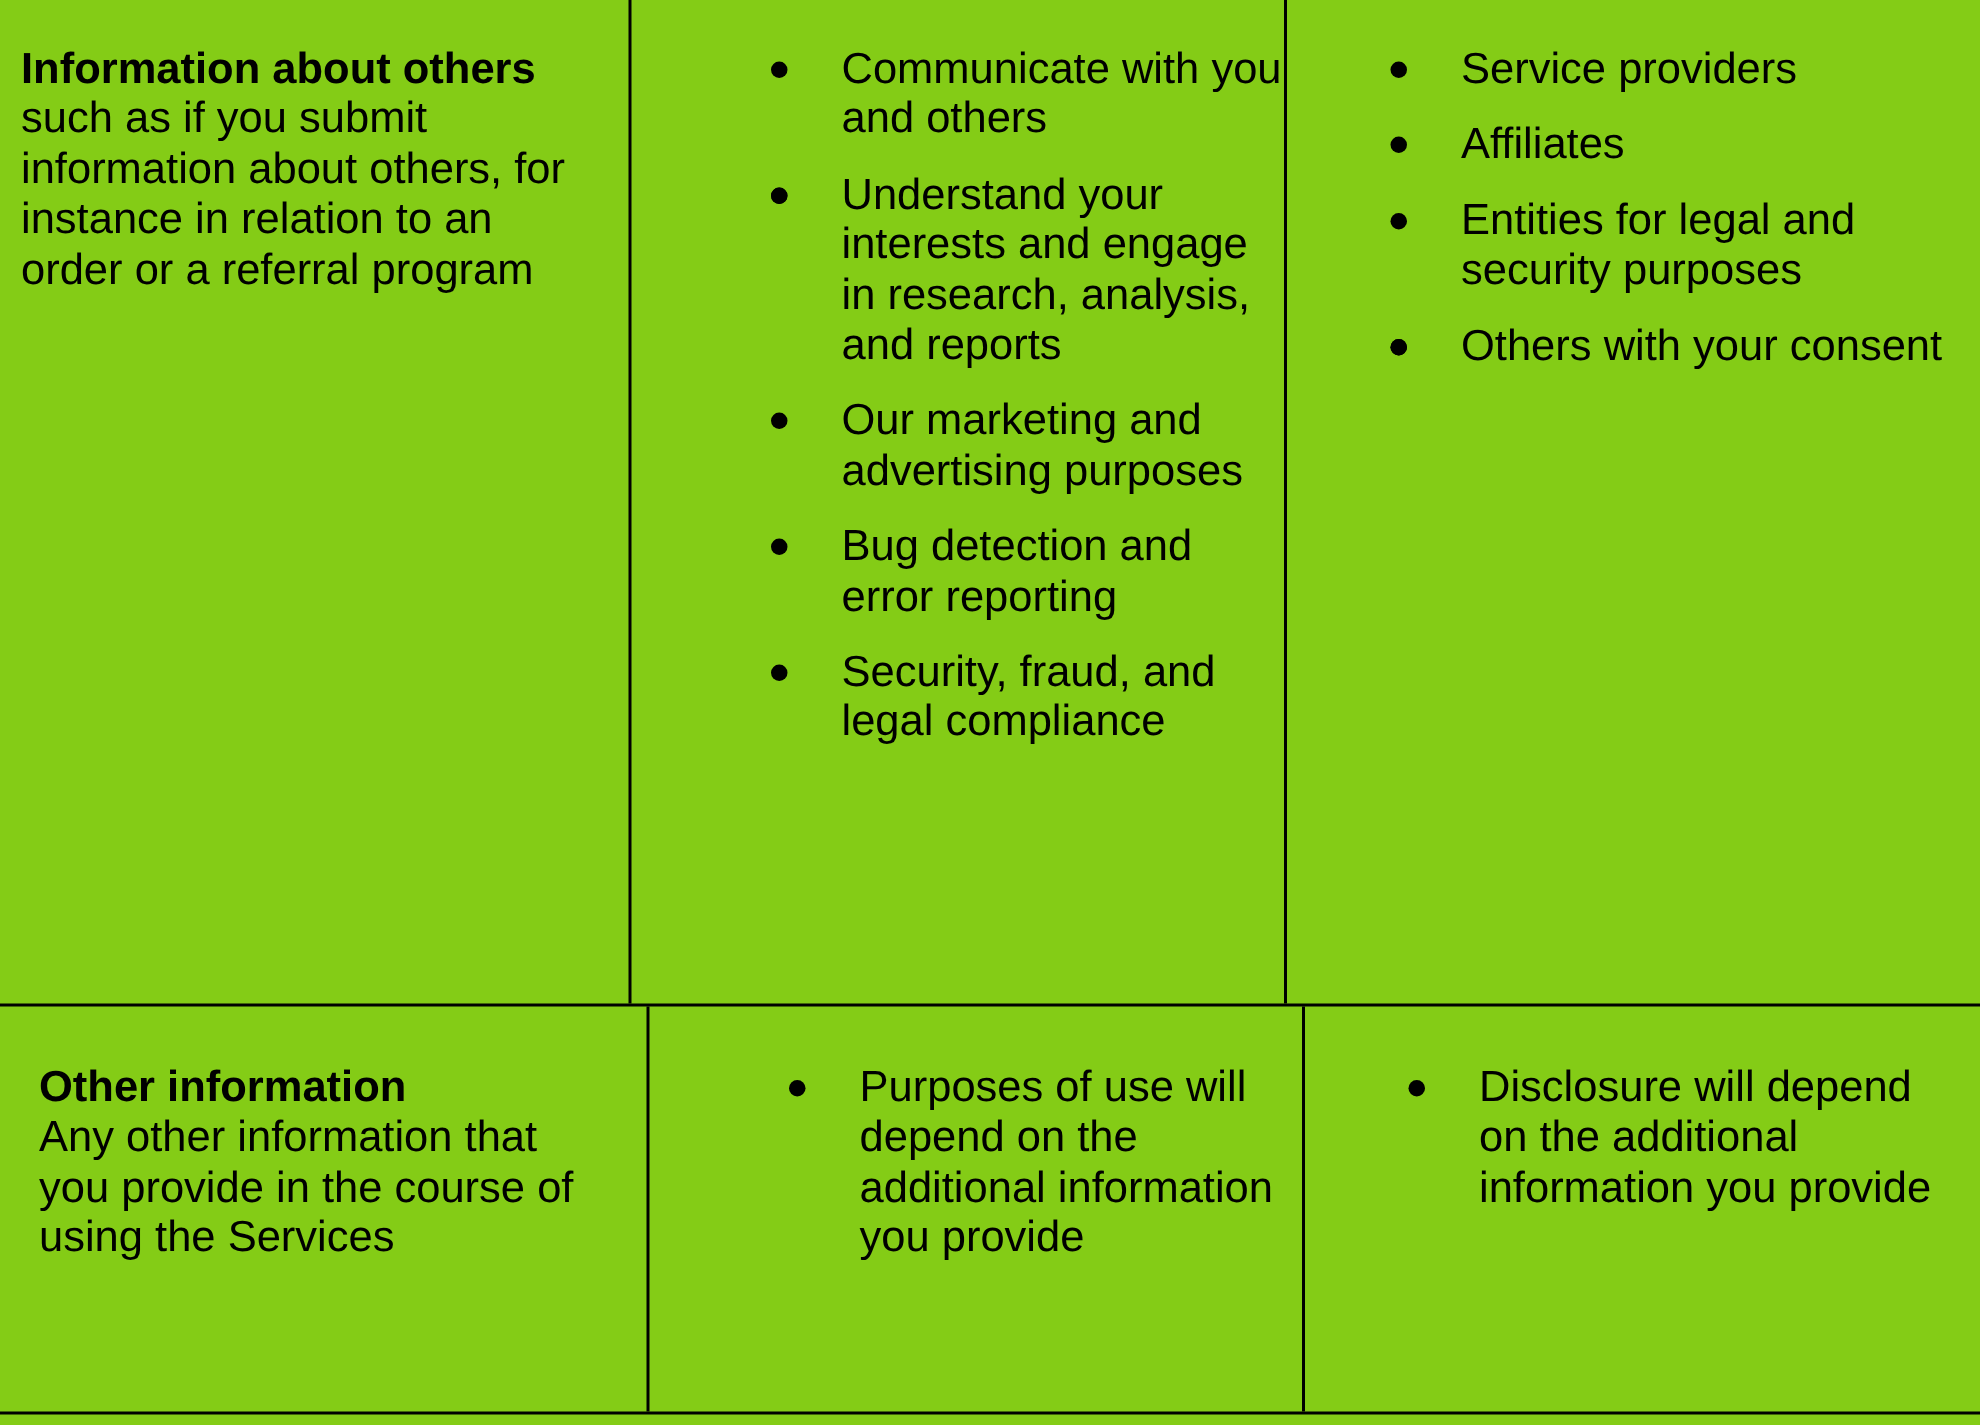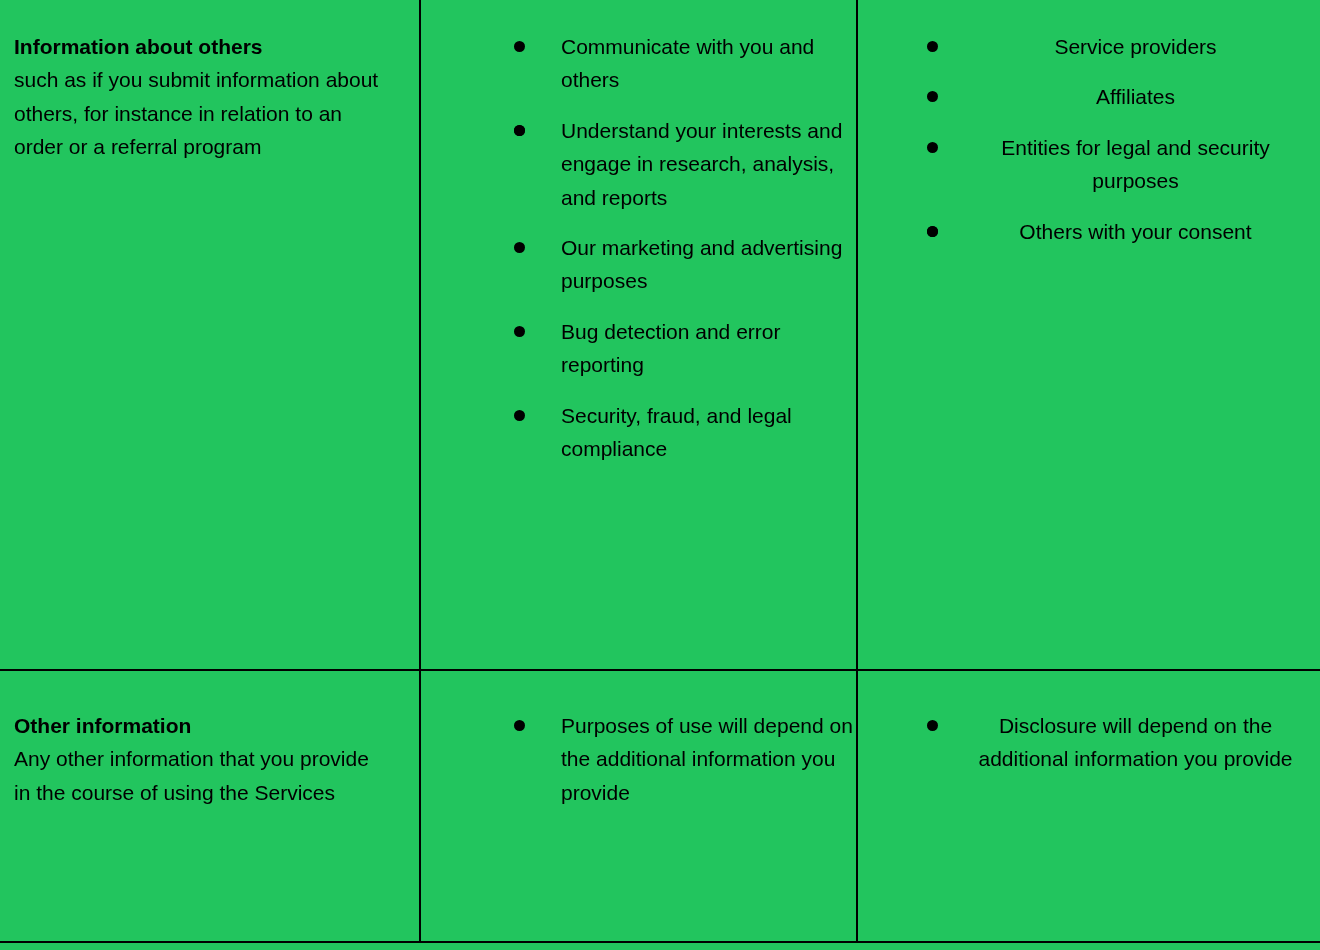--- a/index.html
+++ b/index.html
@@ -1,34 +1,34 @@
 <!DOCTYPE html>
 <html><head>
 <meta charset="utf-8">
 <style>
   html, body { margin: 0; padding: 0; }
   .page {
     position: relative;
     width: 1320px;
     height: 950px;
-    background: #22c55e;
+    background: #84cc16;
     overflow: hidden;
     font-family: "Liberation Sans", "DejaVu Sans", sans-serif;
-    font-size: 21px;
+    font-size: 29px;
     line-height: 33.4px;
     color: #000000;
     -webkit-font-smoothing: antialiased;
   }
   .row {
     display: flex;
     box-sizing: border-box;
     border-bottom: 2px solid #000000;
   }
   .row1 { height: 671px; }
-  .row2 { height: 272px; }
+  .row2 { height: 272px; padding-left: 12px; }
   .cell { box-sizing: border-box; overflow: hidden; }
   .col1 {
     width: 421px;
     border-right: 2px solid #000000;
     padding: 30px 12px 0 14px;
   }
   .col2 {
     width: 437px;
     border-right: 2px solid #000000;
     padding-top: 30px;
@@ -43,21 +43,21 @@
   ul.bullets {
     list-style: none;
     margin: 0;
     padding: 0 0 0 116px;
   }
   ul.bullets li {
     position: relative;
     margin-bottom: 17px;
   }
   .col2 ul.bullets li { width: 297px; margin-left: 24px; }
-  .col3 ul.bullets li { width: 323px; text-align: center; }
+  .col3 ul.bullets li { width: 323px; }
   .dot {
     position: absolute;
     left: -47px;
     top: 11px;
     width: 11px;
     height: 11px;
     background: #000000;
     border-radius: 50%;
   }
 </style>

